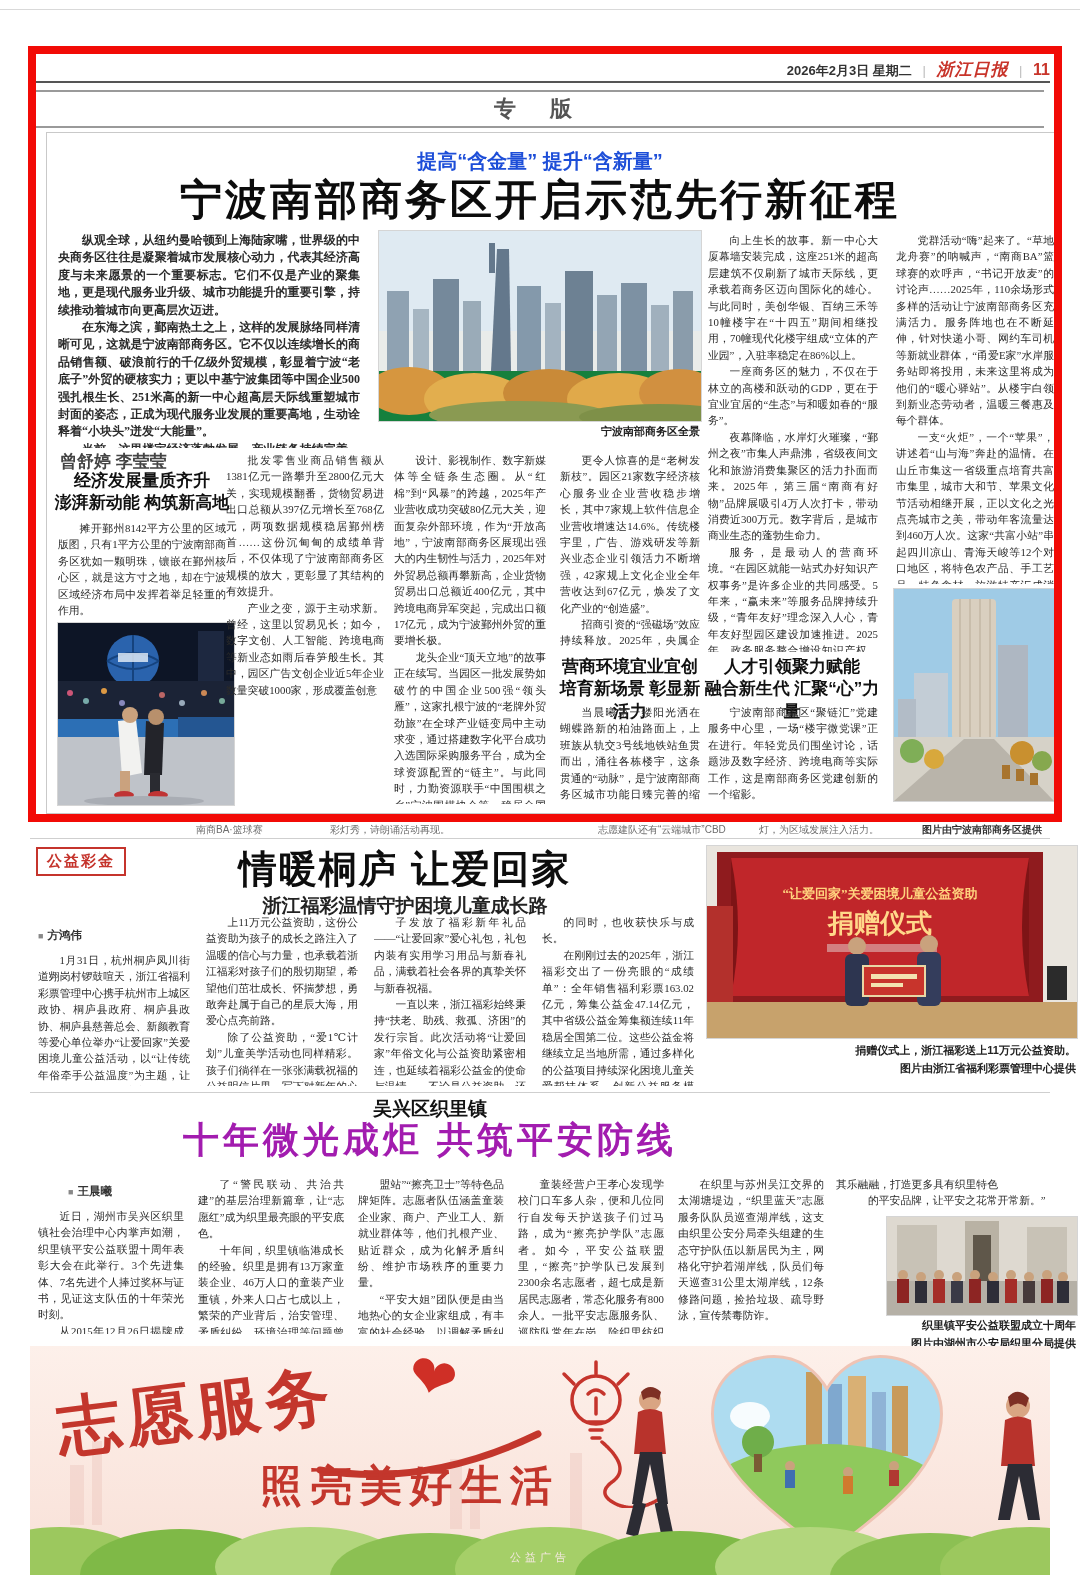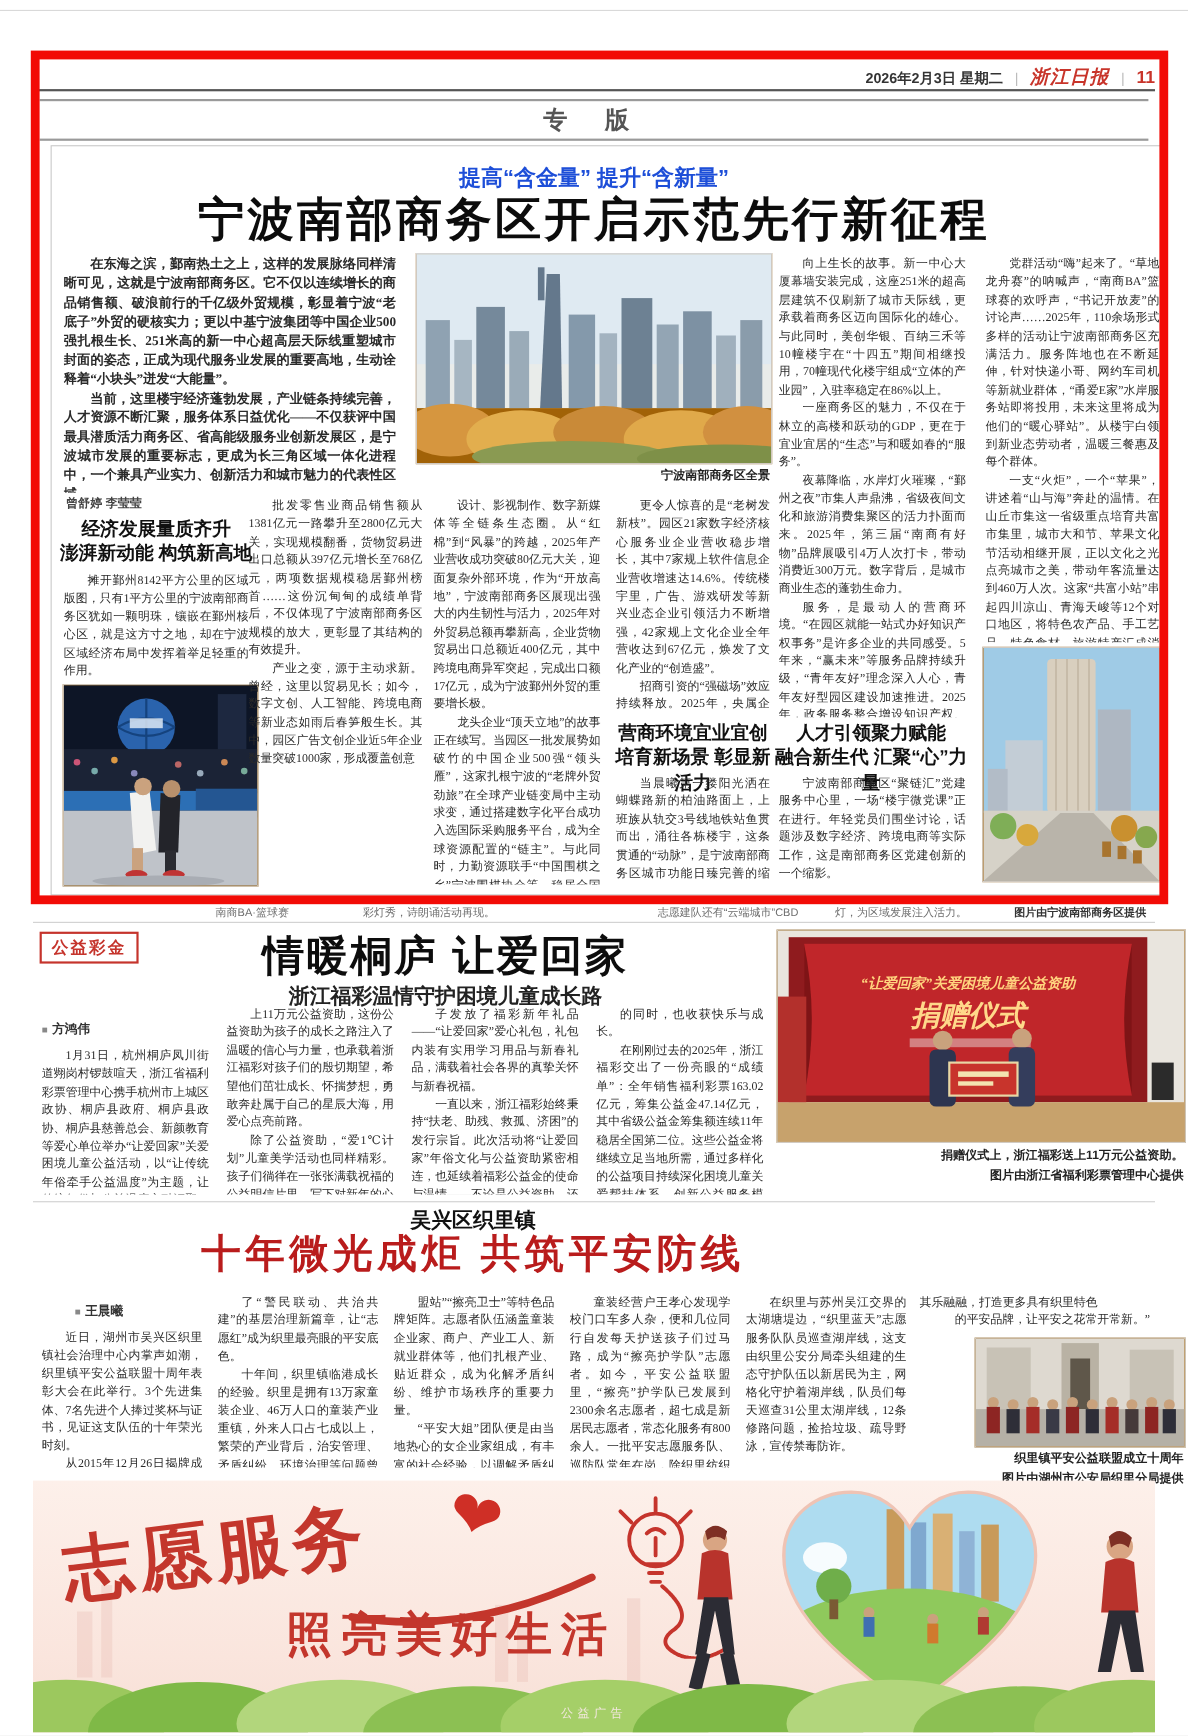--- a/index.html
+++ b/index.html
@@ -24,45 +24,45 @@
               letter-spacing:14px;color:#555;font-weight:bold;}
   
   .main-box{position:absolute;left:46px;top:132px;width:1010px;height:680px;border:1px solid #c9c9c9;}
   .kicker{position:absolute;left:0;top:148px;width:1080px;text-align:center;font-size:20px;font-weight:bold;color:#1d4ed8;}
   .headline{position:absolute;left:0;top:172px;width:1080px;text-align:center;font-size:42px;
             font-weight:bold;color:#0c0c0c;letter-spacing:3px;}
   .col{position:absolute;font-size:10.8px;color:#2a2a2a;overflow:hidden;}
   .col p{margin:0;text-indent:2em;text-align:justify;line-height:1.52;}
   .intro{font-weight:bold;font-size:12px;}
   .intro p{line-height:1.45;}
-  .byline-small{position:absolute;font-size:11px;font-weight:bold;color:#444;
+  .byline-small{position:absolute;font-size:17px;font-weight:bold;color:#444;
                 font-family:"Liberation Sans",sans-serif;}
   .subhead{position:absolute;text-align:center;font-family:"Liberation Sans",sans-serif;
            font-weight:bold;font-size:17px;line-height:1.32;color:#101010;}
   .caption{position:absolute;font-size:11px;font-weight:bold;color:#222;text-align:right;
            font-family:"Liberation Sans",sans-serif;}
-  .photo{position:absolute;border:1px solid #d5d5d5;overflow:hidden;background:#a16207;font-style:italic;}
+  .photo{position:absolute;border:1px solid #d5d5d5;overflow:hidden;background:#15803d;}
   .cutfrag{position:absolute;top:823px;font-size:10px;color:#6d6d6d;font-family:"Liberation Sans",sans-serif;}
   
   .rule-light{position:absolute;height:1px;background:#cfcfcf;}
   .badge{position:absolute;left:36px;top:847px;border:2px solid #c5342c;color:#c5342c;
          font-weight:bold;font-size:15px;padding:3px 9px;letter-spacing:2px;
          font-family:"Liberation Sans",sans-serif;}
   .h2-head{position:absolute;left:110px;top:844px;width:590px;text-align:center;font-size:38px;
            font-weight:bold;color:#0d0d0d;letter-spacing:2px;}
   .h2-sub{position:absolute;left:110px;top:893px;width:590px;text-align:center;font-size:19px;
           font-weight:bold;color:#222;}
   .byline2{position:absolute;font-size:11.5px;font-weight:bold;color:#333;
            font-family:"Liberation Sans",sans-serif;}
   .byline2 .sq{color:#888;font-size:9px;margin-right:4px;}
   
   .h3-kicker{position:absolute;left:0;top:1096px;width:860px;text-align:center;font-size:19px;
              font-weight:bold;color:#111;}
   .h3-head{position:absolute;left:0;top:1116px;width:860px;text-align:center;font-size:36px;
-           font-weight:bold;color:#b91c1c;letter-spacing:4px;}
+           font-weight:bold;color:#a21caf;letter-spacing:4px;}
   
   .banner{position:absolute;left:30px;top:1346px;width:1020px;height:229px;overflow:hidden;
           background:linear-gradient(180deg,#fdf0ea 0%,#fae5dd 70%,#f7e0d6 100%);}
   .banner-t1{position:absolute;left:26px;top:22px;font-size:64px;font-weight:bold;color:#c3362c;
              transform:rotate(-7deg);letter-spacing:6px;font-family:"Liberation Sans",sans-serif;}
   .banner-t2{position:absolute;left:230px;top:112px;font-size:42px;font-weight:bold;color:#c3362c;
              letter-spacing:8px;font-family:"Liberation Sans",sans-serif;}
   .banner-heartglyph{position:absolute;left:378px;top:-2px;font-size:58px;color:#cf2f26;transform:rotate(14deg);}
   .banner-note{position:absolute;left:0;bottom:10px;width:100%;text-align:center;font-size:11px;
                color:#f2e7dd;letter-spacing:4px;}
@@ -87,20 +87,21 @@
   <div class="band-rule" style="left:36px;top:90px;width:1008px;"></div>
   <div class="band-label sans">专 版</div>
   <div class="band-rule" style="left:36px;top:126px;width:1008px;"></div>
 
   <div class="main-box"></div>
 
   <div class="kicker sans">提高“含金量” 提升“含新量”</div>
   <div class="headline sans">宁波南部商务区开启示范先行新征程</div>
 
   <div class="col intro" style="left:58px;top:232px;width:302px;height:216px;">
+      <p>纵观全球，从纽约曼哈顿到上海陆家嘴，世界级的中央商务区往往是凝聚着城市发展核心动力，代表其经济高度与未来愿景的一个重要标志。它们不仅是产业的聚集地，更是现代服务业升级、城市功能提升的重要引擎，持续推动着城市向更高层次迈进。</p>
       <p>在东海之滨，鄞南热土之上，这样的发展脉络同样清晰可见，这就是宁波南部商务区。它不仅以连续增长的商品销售额、破浪前行的千亿级外贸规模，彰显着宁波“老底子”外贸的硬核实力；更以中基宁波集团等中国企业500强扎根生长、251米高的新一中心超高层天际线重塑城市封面的姿态，正成为现代服务业发展的重要高地，生动诠释着“小块头”迸发“大能量”。</p>
       <p>当前，这里楼宇经济蓬勃发展，产业链条持续完善，人才资源不断汇聚，服务体系日益优化——不仅获评中国最具潜质活力商务区、省高能级服务业创新发展区，是宁波城市发展的重要标志，更成为长三角区域一体化进程中，一个兼具产业实力、创新活力和城市魅力的代表性区域。</p>
     </div>
 
   <div class="photo" style="left:378px;top:230px;width:322px;height:190px;">
     <svg width="322" height="190" viewBox="0 0 322 190">
       <rect width="322" height="120" fill="#dfeaf2"></rect>
       <rect y="100" width="322" height="40" fill="#e9ecea"></rect>
       <rect x="8" y="60" width="22" height="80" fill="#8fa2b2"></rect>
       <rect x="34" y="78" width="16" height="62" fill="#a6b6c2"></rect>

